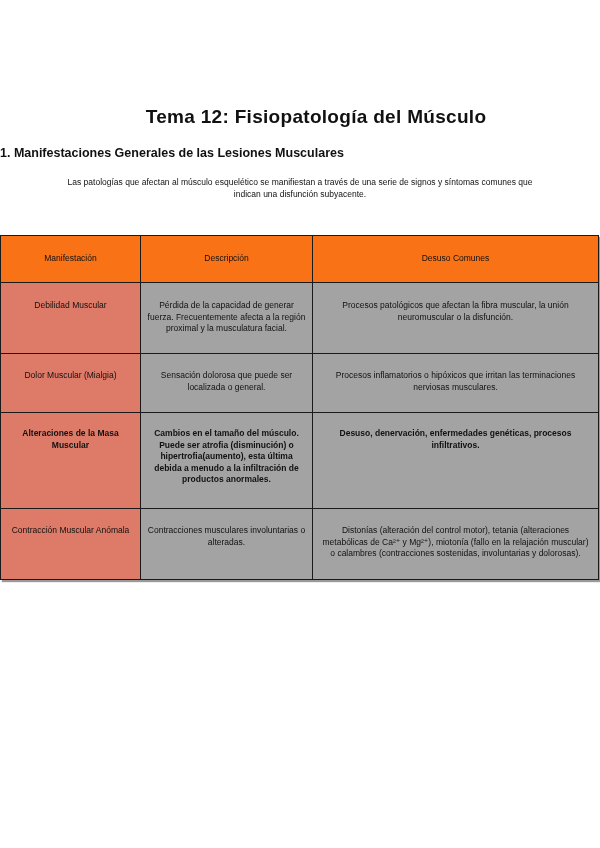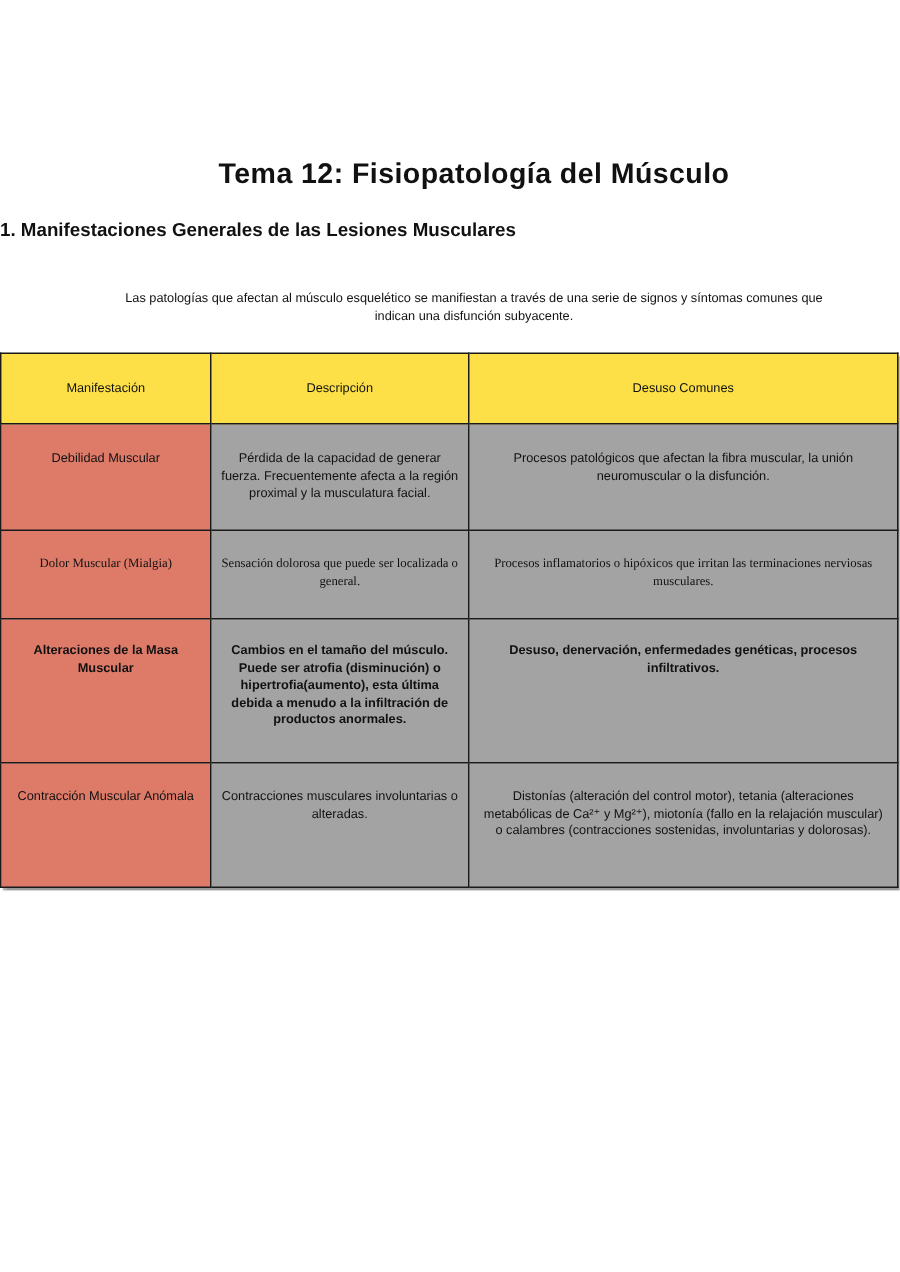--- a/index.html
+++ b/index.html
@@ -11,41 +11,41 @@
   .title {
     position: absolute; top: 90px; left: 0; width: 600px; text-align: center;
     font-size: 19px; font-weight: bold; letter-spacing: 0.3px; margin: 16px;
   }
   .subtitle {
     position: absolute; top: 146px; left: 0; width: 600px; 
     font-size: 12.5px; font-weight: bold; margin: 0;
   }
   .intro {
     position: absolute; top: 177px; left: 60px; width: 480px; text-align: center;
-    font-size: 8.5px; line-height: 11.5px; margin: 16px;
+    font-size: 8.5px; line-height: 11.5px; margin: 0;
   }
   .tbl-wrap {
     position: absolute; top: 235px; left: 0; width: 598px;
     box-shadow: 2px 2px 1px #9a9a9a;
   }
   table {
     border-collapse: collapse; width: 598px; table-layout: fixed;
     font-size: 8.5px; line-height: 11.5px;
   }
   td, th {
     border: 1.3px solid #1a1a1a; text-align: center; vertical-align: top;
     padding: 0 6px; font-weight: normal;
   }
-  th { background: #fde047; vertical-align: middle; height: 46px; }
+  th { background: #f97316; vertical-align: middle; height: 46px; }
   td.c0 { background: #de7a68; }
   td.c1, td.c2 { background: #a3a3a3; }
   tr.r0 td { height: 71px; padding-top: 17px; box-sizing: border-box; margin-top: 24px; }
-  tr.r1 td { height: 59px; padding-top: 16px; box-sizing: border-box; font-family: Liberation Serif, serif; }
+  tr.r1 td { height: 59px; padding-top: 16px; box-sizing: border-box; }
   tr.r2 td { height: 96px; padding-top: 15px; box-sizing: border-box; font-weight: bold; }
-  tr.r3 td { height: 83px; padding-top: 16px; box-sizing: border-box; }
+  tr.r3 td { height: 71px; padding-top: 16px; box-sizing: border-box; }
   col.k0 { width: 140px; } col.k1 { width: 172px; } col.k2 { width: 286px; }
 </style>
 </head>
 <body>
 
 <h1 class="title">Tema 12: Fisiopatología del Músculo</h1>
 <h2 class="subtitle">1. Manifestaciones Generales de las Lesiones Musculares</h2>
 <p class="intro">Las patologías que afectan al músculo esquelético se manifiestan a través de una serie de signos y síntomas comunes que indican una disfunción subyacente.</p>
 
 <div class="tbl-wrap">

